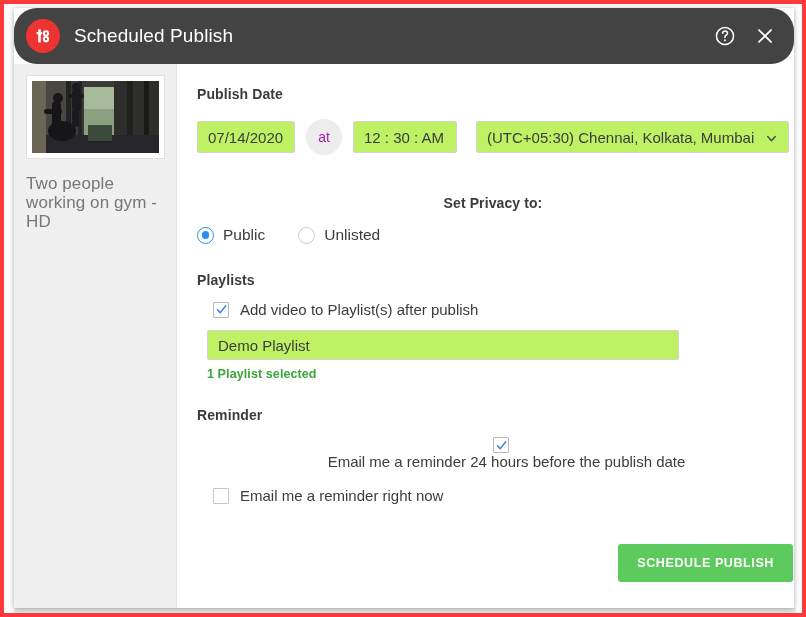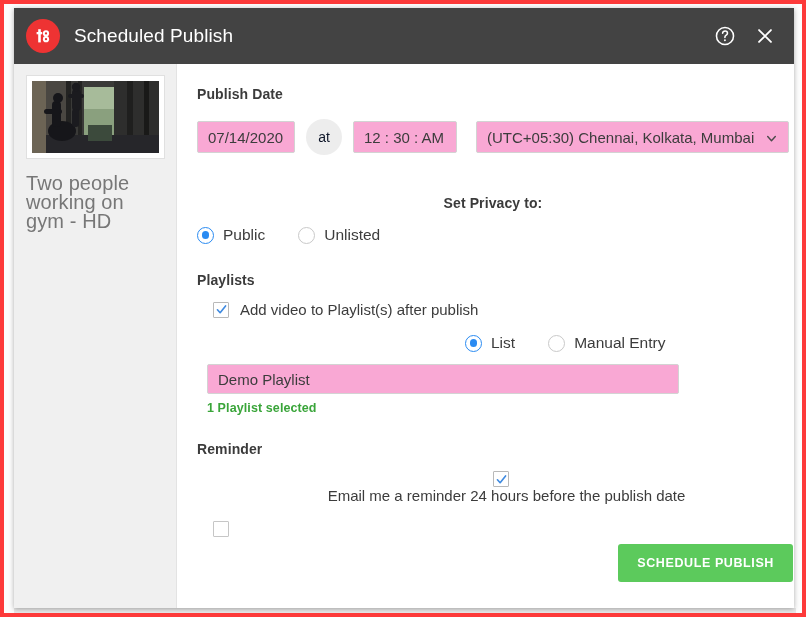--- a/index.html
+++ b/index.html
@@ -66,20 +66,21 @@
   }
 
   .modal-header {
     height: 56px;
     min-height: 56px;
     background: #434343;
     display: flex;
     align-items: center;
     padding: 0 16px 0 12px;
     box-sizing: border-box;
+    border-radius: 23px;
   }
   .brand-logo {
     width: 34px; height: 34px;
     border-radius: 50%;
     background: #e33;
     display: flex;
     align-items: center;
     justify-content: center;
     flex: 0 0 auto;
   }
@@ -128,21 +129,21 @@
     width: 127px;
     height: 72px;
     display: block;
     position: relative;
     overflow: hidden;
     background: #2b2b2b;
   }
   .thumb-img svg { display:block; }
   .video-title {
     margin-top: 15px;
-    font-size: 20px;
+    font-size: 17px;
     line-height: 19px;
     color: #777777;
     letter-spacing: .1px;
   }
 
   
   .content {
     flex: 1 1 auto;
     padding: 22px 26px 0 20px;
     box-sizing: border-box;
@@ -155,36 +156,36 @@
     color: #3b3b3b;
     letter-spacing: .1px;
   }
 
   .row { display: flex; align-items: center; }
 
   .date-row { margin-top: 17px; }
 
   .txtbox {
     border: 1px solid #d3d3d3;
-    background: #f9a8d4;
+    background: #bef264;
     border-radius: 2px;
     font-size: 15px;
     color: #3c3c3c;
     box-sizing: border-box;
     height: 32px;
     line-height: 30px;
     padding: 0 10px;
     font-family: "Liberation Sans", sans-serif;
   }
   .date-box { width: 98px; }
   .at-chip {
     width: 36px; height: 36px;
     border-radius: 50%;
     background: #ededed;
-    color: #0f172a;
+    color: #a21caf;
     font-size: 14px;
     display: flex;
     align-items: center;
     justify-content: center;
     margin: 0 11px;
     flex: 0 0 auto;
   }
   .time-box { width: 104px; }
   .tz-wrap {
     margin-left: 19px;
@@ -405,42 +406,36 @@
       
       <div class="section-label playlists-label">Playlists</div>
       <div class="row pl-check-row">
         <span class="cbox on">
           <svg width="13" height="13" viewBox="0 0 24 24" fill="none" stroke="#3f8ae0" stroke-width="3" stroke-linecap="round" stroke-linejoin="round">
             <path d="M4.5 12.5 L9.5 18 L19.5 5.5"></path>
           </svg>
         </span>
         <span class="cbox-text">Add video to Playlist(s) after publish</span>
       </div>
-      <div class="row pl-mode-row">
-        <span class="radio on"></span>
-        <span class="radio-text">List</span>
-        <span class="radio-gap"></span>
-        <span class="radio"></span>
-        <span class="radio-text">Manual Entry</span>
-      </div>
       <input class="txtbox pl-input" type="text" value="Demo Playlist" style="">
       <div class="pl-status">1 Playlist selected</div>
 
       
       <div class="section-label reminder-label">Reminder</div>
       <div class="row rm-row-1">
         <span class="cbox on">
           <svg width="13" height="13" viewBox="0 0 24 24" fill="none" stroke="#3f8ae0" stroke-width="3" stroke-linecap="round" stroke-linejoin="round">
             <path d="M4.5 12.5 L9.5 18 L19.5 5.5"></path>
           </svg>
         </span>
         <span class="cbox-text">Email me a reminder 24 hours before the publish date</span>
       </div>
       <div class="row rm-row-2">
         <span class="cbox"></span>
+        <span class="cbox-text">Email me a reminder right now</span>
       </div>
 
       
       <div class="footer-btn-wrap">
         <button class="btn-primary">SCHEDULE PUBLISH</button>
       </div>
 
     </div>
   </div>
 </div>

